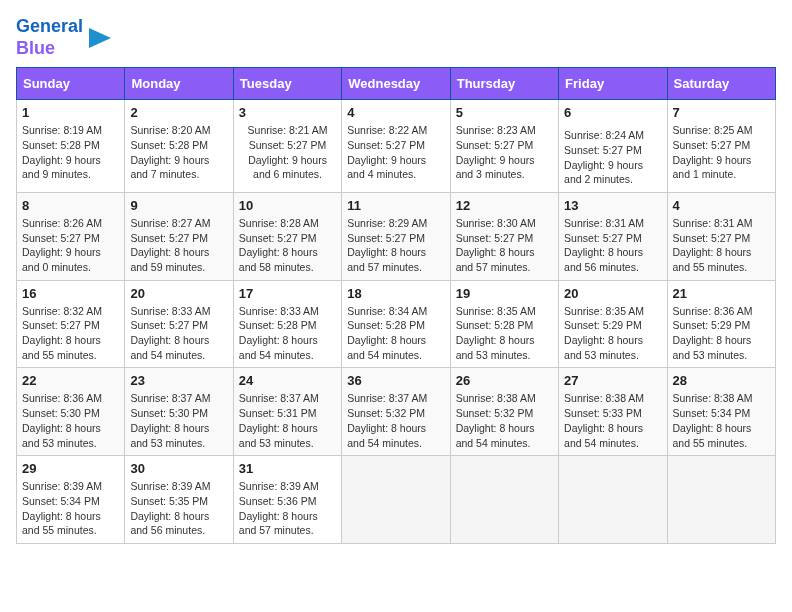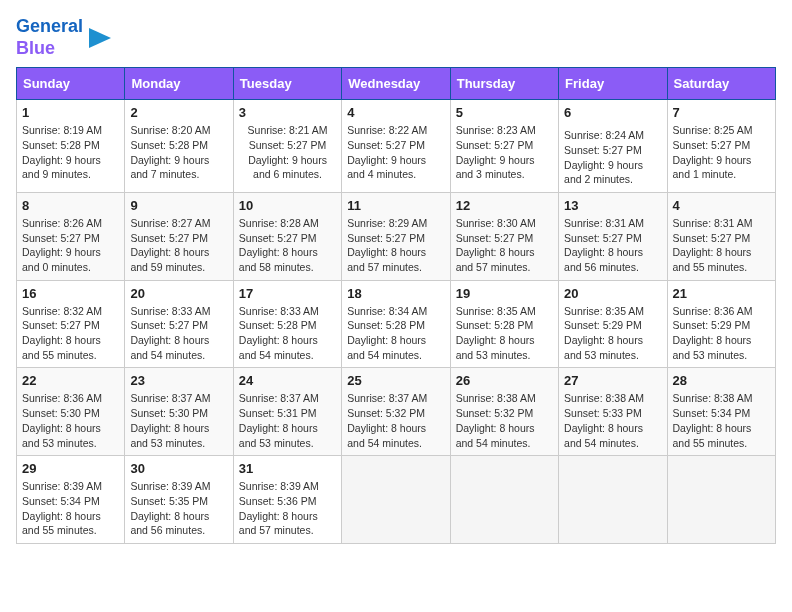--- a/index.html
+++ b/index.html
@@ -285,21 +285,21 @@
 and 53 minutes.</div>
         </td>
         <td>
           <div class="day-num">24</div>
           <div class="day-info" style="white-space: pre-line;">Sunrise: 8:37 AM
 Sunset: 5:31 PM
 Daylight: 8 hours
 and 53 minutes.</div>
         </td>
         <td>
-          <div class="day-num">25</div>
+          <div class="day-num">36</div>
           <div class="day-info" style="white-space: pre-line;">Sunrise: 8:37 AM
 Sunset: 5:32 PM
 Daylight: 8 hours
 and 54 minutes.</div>
         </td>
         <td>
           <div class="day-num">26</div>
           <div class="day-info" style="white-space: pre-line;">Sunrise: 8:38 AM
 Sunset: 5:32 PM
 Daylight: 8 hours

